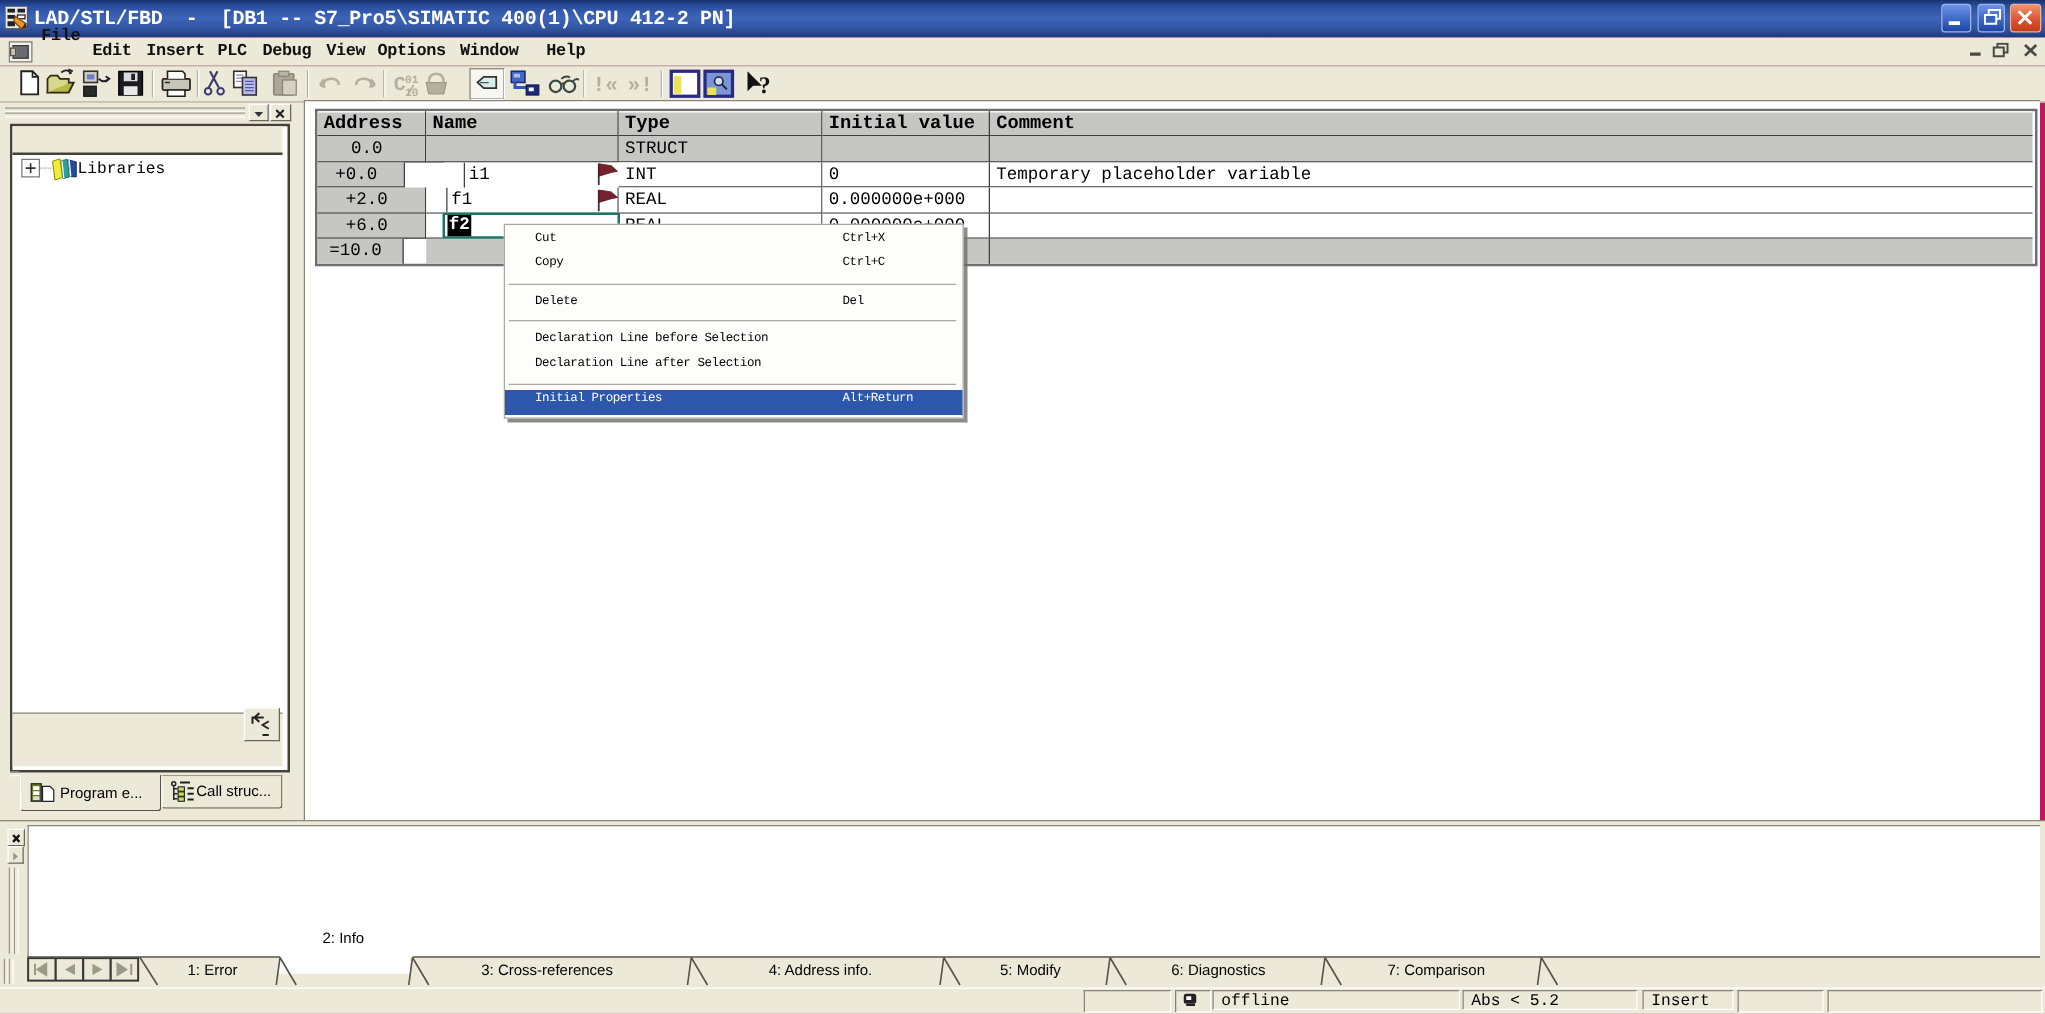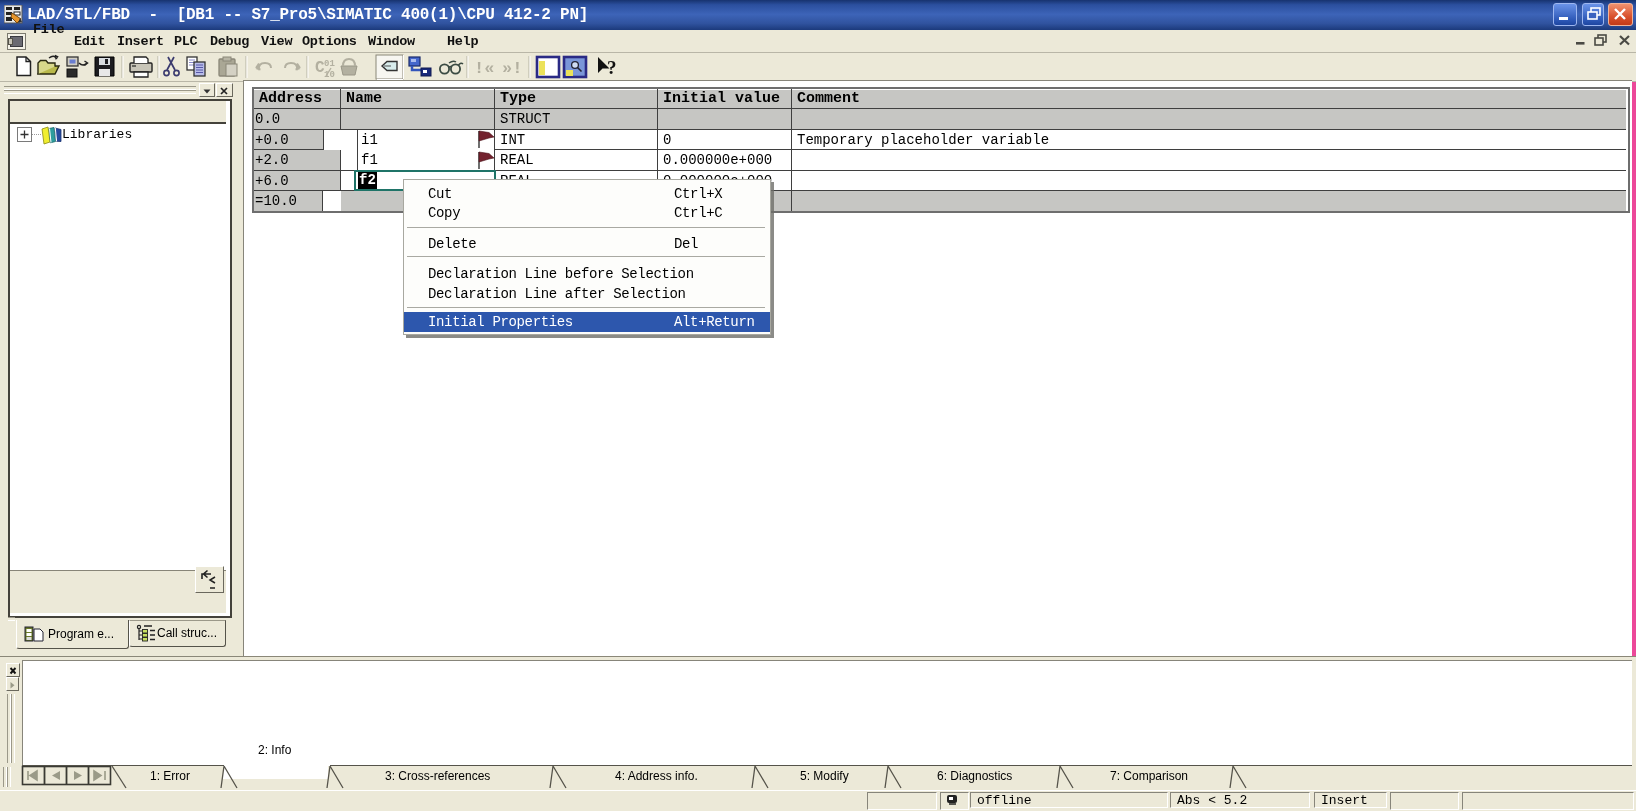--- a/index.html
+++ b/index.html
@@ -1,18 +1,18 @@
 <!DOCTYPE html>
 <html><head>
 <meta charset="utf-8">
 <style>
 html,body{margin:0;padding:0;}
 body{width:1636px;height:811px;overflow:hidden;background:#ECE9D8;
  font-family:"Liberation Mono",monospace;}
-#page{position:relative;width:1636px;height:811px;background:#ec4899;}
+#page{position:relative;width:1636px;height:811px;background:#be185d;}
 .abs{position:absolute;}
 .mono{font-family:"Liberation Mono",monospace;}
 .sans{font-family:"Liberation Sans",sans-serif;}
 
 .raised{border-top:1px solid #fff;border-left:1px solid #fff;
  border-right:1px solid #6a685d;border-bottom:1px solid #6a685d;background:#ECE9D8;}
 .sunken{border-top:1px solid #87857a;border-left:1px solid #87857a;
  border-right:1px solid #fff;border-bottom:1px solid #fff;background:#ECE9D8;}
 
 #titlebar{left:0;top:0;width:1636px;height:30px;
@@ -28,28 +28,28 @@
 
 #leftpanel{left:0;top:82px;width:244px;height:574px;background:#ECE9D8;}
 #lbox{left:8px;top:99px;width:220px;height:515px;border:2px solid #44423b;background:#fff;}
 #lbox-top{left:0;top:0;width:216px;height:21px;background:#ECE9D8;border-bottom:2px solid #44423b;}
 #lsub{left:0;top:469px;width:216px;height:42px;background:#ECE9D8;border-top:1px solid #888578;}
 
 .cell{overflow:hidden;font-size:14px;line-height:20px;white-space:pre;color:#000;
  border-right:1px solid #3f3f3f;border-bottom:1px solid #3f3f3f;padding-left:5px;box-sizing:border-box;
  font-family:"Liberation Mono",monospace;}
 .hdr{font-weight:bold;font-size:15px;box-shadow:inset 0 1px 0 #fff;}
-.addr{text-align:left;padding-right:8px;padding-left:1px;}
+.addr{text-align:center;padding-right:8px;padding-left:1px;}
 .gut span{display:inline-block;border-left:1px solid #3f3f3f;height:100%;margin-left:11px;padding-left:3px;}
 .gray{background:#C6C6C3;}
 .white{background:#fff;}
 
 #ctxmenu{left:403px;top:179px;width:366px;height:154px;background:#fdfdfb;
  border:1px solid #a8a8a0;box-shadow:3px 3px 0 rgba(110,110,105,.8);}
-.cmi{position:absolute;left:0;width:100%;height:20px;font-size:14px;color:#000;letter-spacing:-0.35px;}
+.cmi{position:absolute;left:0;width:100%;height:20px;font-size:10px;color:#000;letter-spacing:-0.35px;}
 .cmi .lab{position:absolute;left:24px;top:2px;}
 .cmi .sc{position:absolute;left:270px;top:2px;}
 .csep{position:absolute;left:3px;width:358px;border-top:1px solid #a9a9a2;}
 
 .stattext{font-size:13px;color:#000;white-space:pre;}
 </style>
 </head>
 <body>
 <div id="page">
   <div class="abs" id="titlebar"></div>
@@ -84,21 +84,21 @@
     <div class="abs" style="left:0px;top:4px;width:3px;height:5px;background:#c8c5b8;border:1px solid #55534a;"></div>
   </div>
   <div class="abs mi mono" style="left:33px;top:22px;">File</div>
   <div class="abs mi mono" style="left:74px;top:34px;">Edit</div>
   <div class="abs mi mono" style="left:117px;top:34px;">Insert</div>
   <div class="abs mi mono" style="left:174px;top:34px;">PLC</div>
   <div class="abs mi mono" style="left:210px;top:34px;">Debug</div>
   <div class="abs mi mono" style="left:261px;top:34px;">View</div>
   <div class="abs mi mono" style="left:302px;top:34px;">Options</div>
   <div class="abs mi mono" style="left:368px;top:34px;">Window</div>
-  <div class="abs mi mono" style="left:437px;top:34px;padding-left:10px;">Help</div>
+  <div class="abs mi mono" style="left:427px;top:34px;padding-left:10px;">Help</div>
 
   <svg class="abs" style="left:1570px;top:34px" width="64" height="14">
     <rect x="6" y="8" width="8.5" height="2.6" fill="#4a4a44"></rect>
     <rect x="28" y="1" width="8" height="7" fill="none" stroke="#4a4a44" stroke-width="1.6"></rect>
     <rect x="25" y="4" width="8" height="7" fill="#ECE9D8" stroke="#4a4a44" stroke-width="1.6"></rect>
     <path d="M50 2 L59 10.5 M59 2 L50 10.5" stroke="#4a4a44" stroke-width="2.2"></path>
   </svg>
   <div class="abs" id="toolbar"></div>
   <svg class="abs" style="left:0;top:53px;" width="640" height="28">
 
@@ -269,21 +269,21 @@
   <div class="abs cell hdr gray" style="left:658px;top:89px;width:134px;height:20px;">Initial value</div>
   <div class="abs cell hdr gray" style="left:792px;top:89px;width:834px;height:20px;border-right:none;">Comment</div>
 
   <div class="abs cell gray addr" style="left:254px;top:109px;width:87px;height:21px;">0.0</div>
   <div class="abs cell gray" style="left:341px;top:109px;width:154px;height:21px;"></div>
   <div class="abs cell gray" style="left:495px;top:109px;width:163px;height:21px;">STRUCT</div>
   <div class="abs cell gray" style="left:658px;top:109px;width:134px;height:21px;"></div>
   <div class="abs cell gray" style="left:792px;top:109px;width:834px;height:21px;border-right:none;"></div>
 
   <div class="abs cell gray addr" style="left:254px;top:130px;width:70px;height:20px;">+0.0</div>
-  <div class="abs cell white gut" style="left:341px;top:130px;width:154px;height:36px;"><span>i1</span></div>
+  <div class="abs cell white gut" style="left:355px;top:130px;width:154px;height:36px;"><span>i1</span></div>
   <div class="abs cell white" style="left:495px;top:130px;width:163px;height:20px;">INT</div>
   <div class="abs cell white" style="left:658px;top:130px;width:134px;height:20px;">0</div>
   <div class="abs cell white" style="left:792px;top:130px;width:834px;height:20px;border-right:none;">Temporary placeholder variable</div>
 
   <div class="abs cell gray addr" style="left:254px;top:150px;width:87px;height:21px;">+2.0</div>
   <div class="abs cell white gut" style="left:341px;top:150px;width:154px;height:21px;"><span>f1</span></div>
   <div class="abs cell white" style="left:495px;top:150px;width:163px;height:21px;">REAL</div>
   <div class="abs cell white" style="left:658px;top:150px;width:134px;height:21px;">0.000000e+000</div>
   <div class="abs cell white" style="left:792px;top:150px;width:834px;height:21px;border-right:none;"></div>
 

